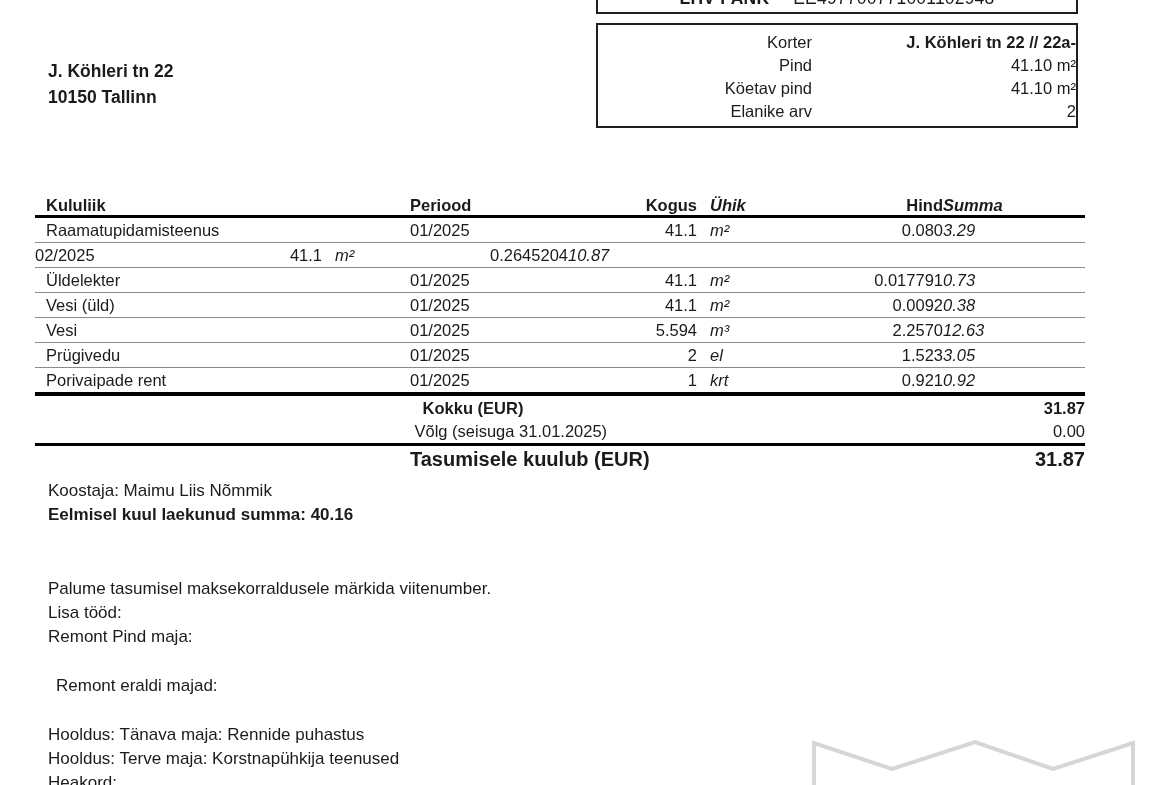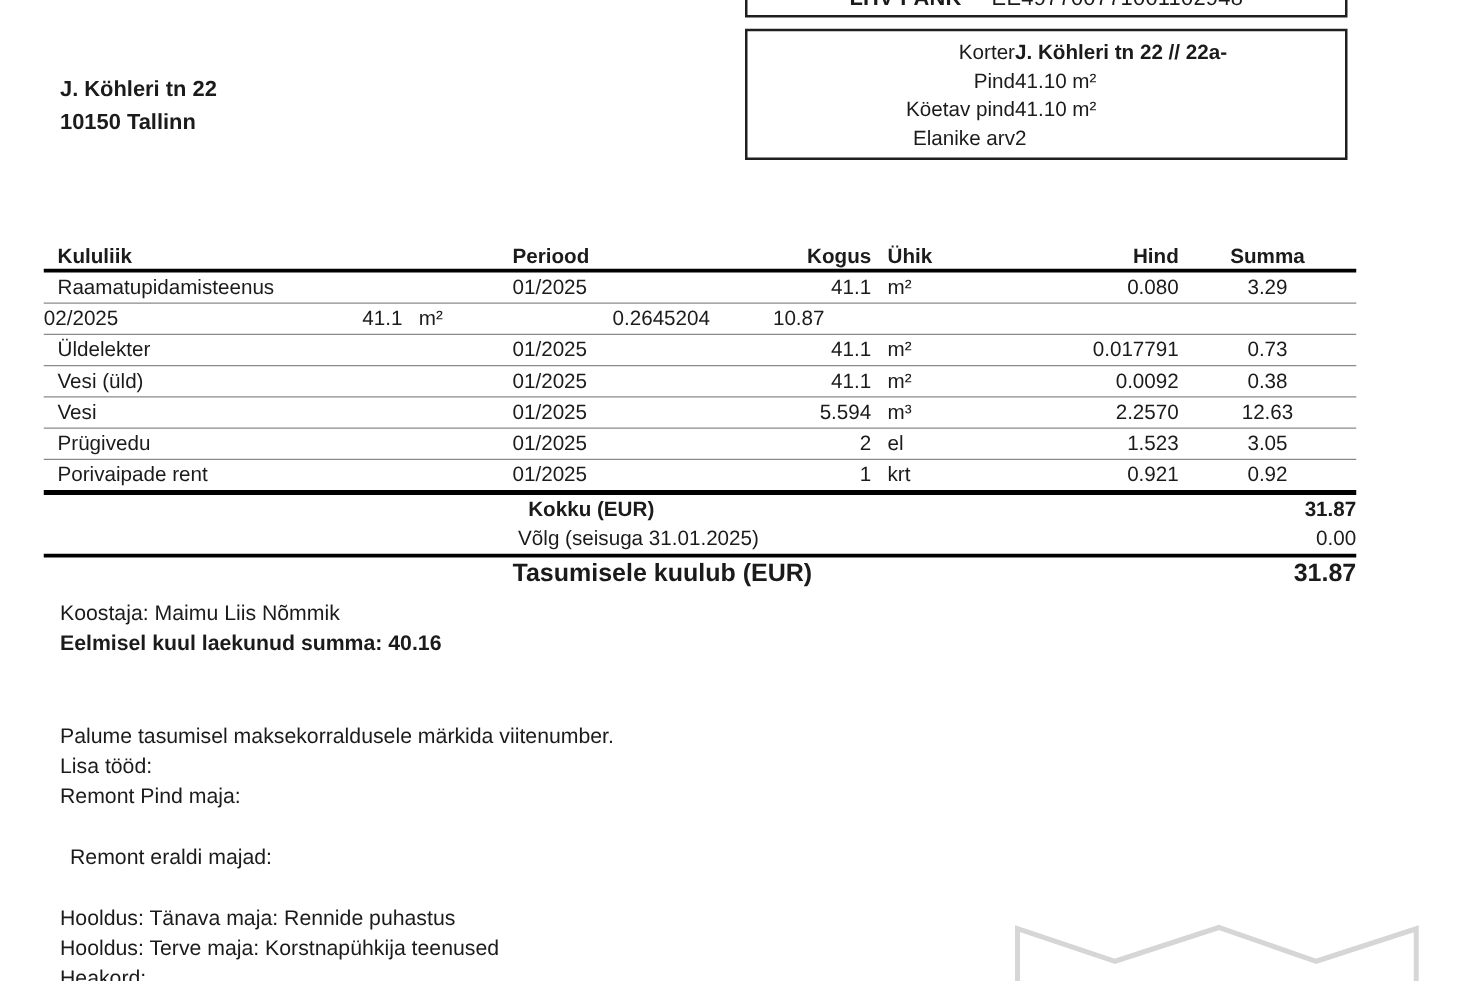--- a/index.html
+++ b/index.html
@@ -19,44 +19,44 @@
   }
 
   
   .info-box{
     position:absolute;left:596px;top:23px;width:482px;height:105px;
     border:2px solid #1f1f1f;box-sizing:border-box;
     padding-top:6px;font-size:16.5px;overflow:hidden;
   }
   .info-row{display:flex;height:23px;line-height:23px;white-space:nowrap;}
   .info-label{width:214px;text-align:right;flex:0 0 auto;}
-  .info-value{flex:1 1 auto;white-space:nowrap;}
+  .info-value{flex:1 1 auto;white-space:nowrap;text-align:right;}
   .bold{font-weight:bold;}
 
   
   .recipient{
     position:absolute;left:48px;top:58px;font-weight:bold;font-size:17.5px;line-height:26px;
   }
 
   
   .invoice-table{position:absolute;left:35px;top:194px;width:1050px;font-size:16.5px;}
   .tr{display:flex;box-sizing:border-box;height:25px;line-height:24px;border-bottom:1px solid #8a8a8a;}
   .tr-head{height:24px;line-height:22px;font-weight:bold;border-bottom:3px solid #000;}
   .tr-last{height:28px;border-bottom:4px solid #000;}
   .tr-total{border-bottom:none;height:25px;gap:42px;}
   .tr-debt{border-bottom:none;height:22px;line-height:21px;gap:15px;}
   .divider{height:3px;background:#000;}
   .tr-due{border-bottom:none;height:28px;line-height:27px;font-weight:bold;font-size:20px;}
   .c{box-sizing:border-box;white-space:nowrap;overflow:hidden;}
   .c1{width:375px;padding-left:11px;}
   .c2{width:190px;}
   .c3{width:97px;text-align:right;}
-  .c4{width:80px;padding-left:13px;}
+  .c4{width:80px;padding-left:13px;font-style:italic;}
   .c5{width:166px;text-align:right;}
-  .c6{width:142px;text-align:center;}
+  .c6{width:142px;text-align:left;font-style:italic;}
   .ct-label{width:533px;font-weight:bold;}
   .ct-label-reg{width:533px;font-weight:normal;}
   .ct-value{width:142px;text-align:right;margin-left:auto;}
   .ct-value-b{font-weight:bold;}
 
   
   .preparer-block{position:absolute;left:48px;top:479px;font-size:17px;line-height:24px;}
   .notes-block-1{position:absolute;left:48px;top:577px;font-size:17px;line-height:24px;}
   .notes-block-2{position:absolute;left:56px;top:674px;font-size:17px;line-height:24px;}
   .notes-block-3{position:absolute;left:48px;top:723px;font-size:17px;line-height:24px;}

